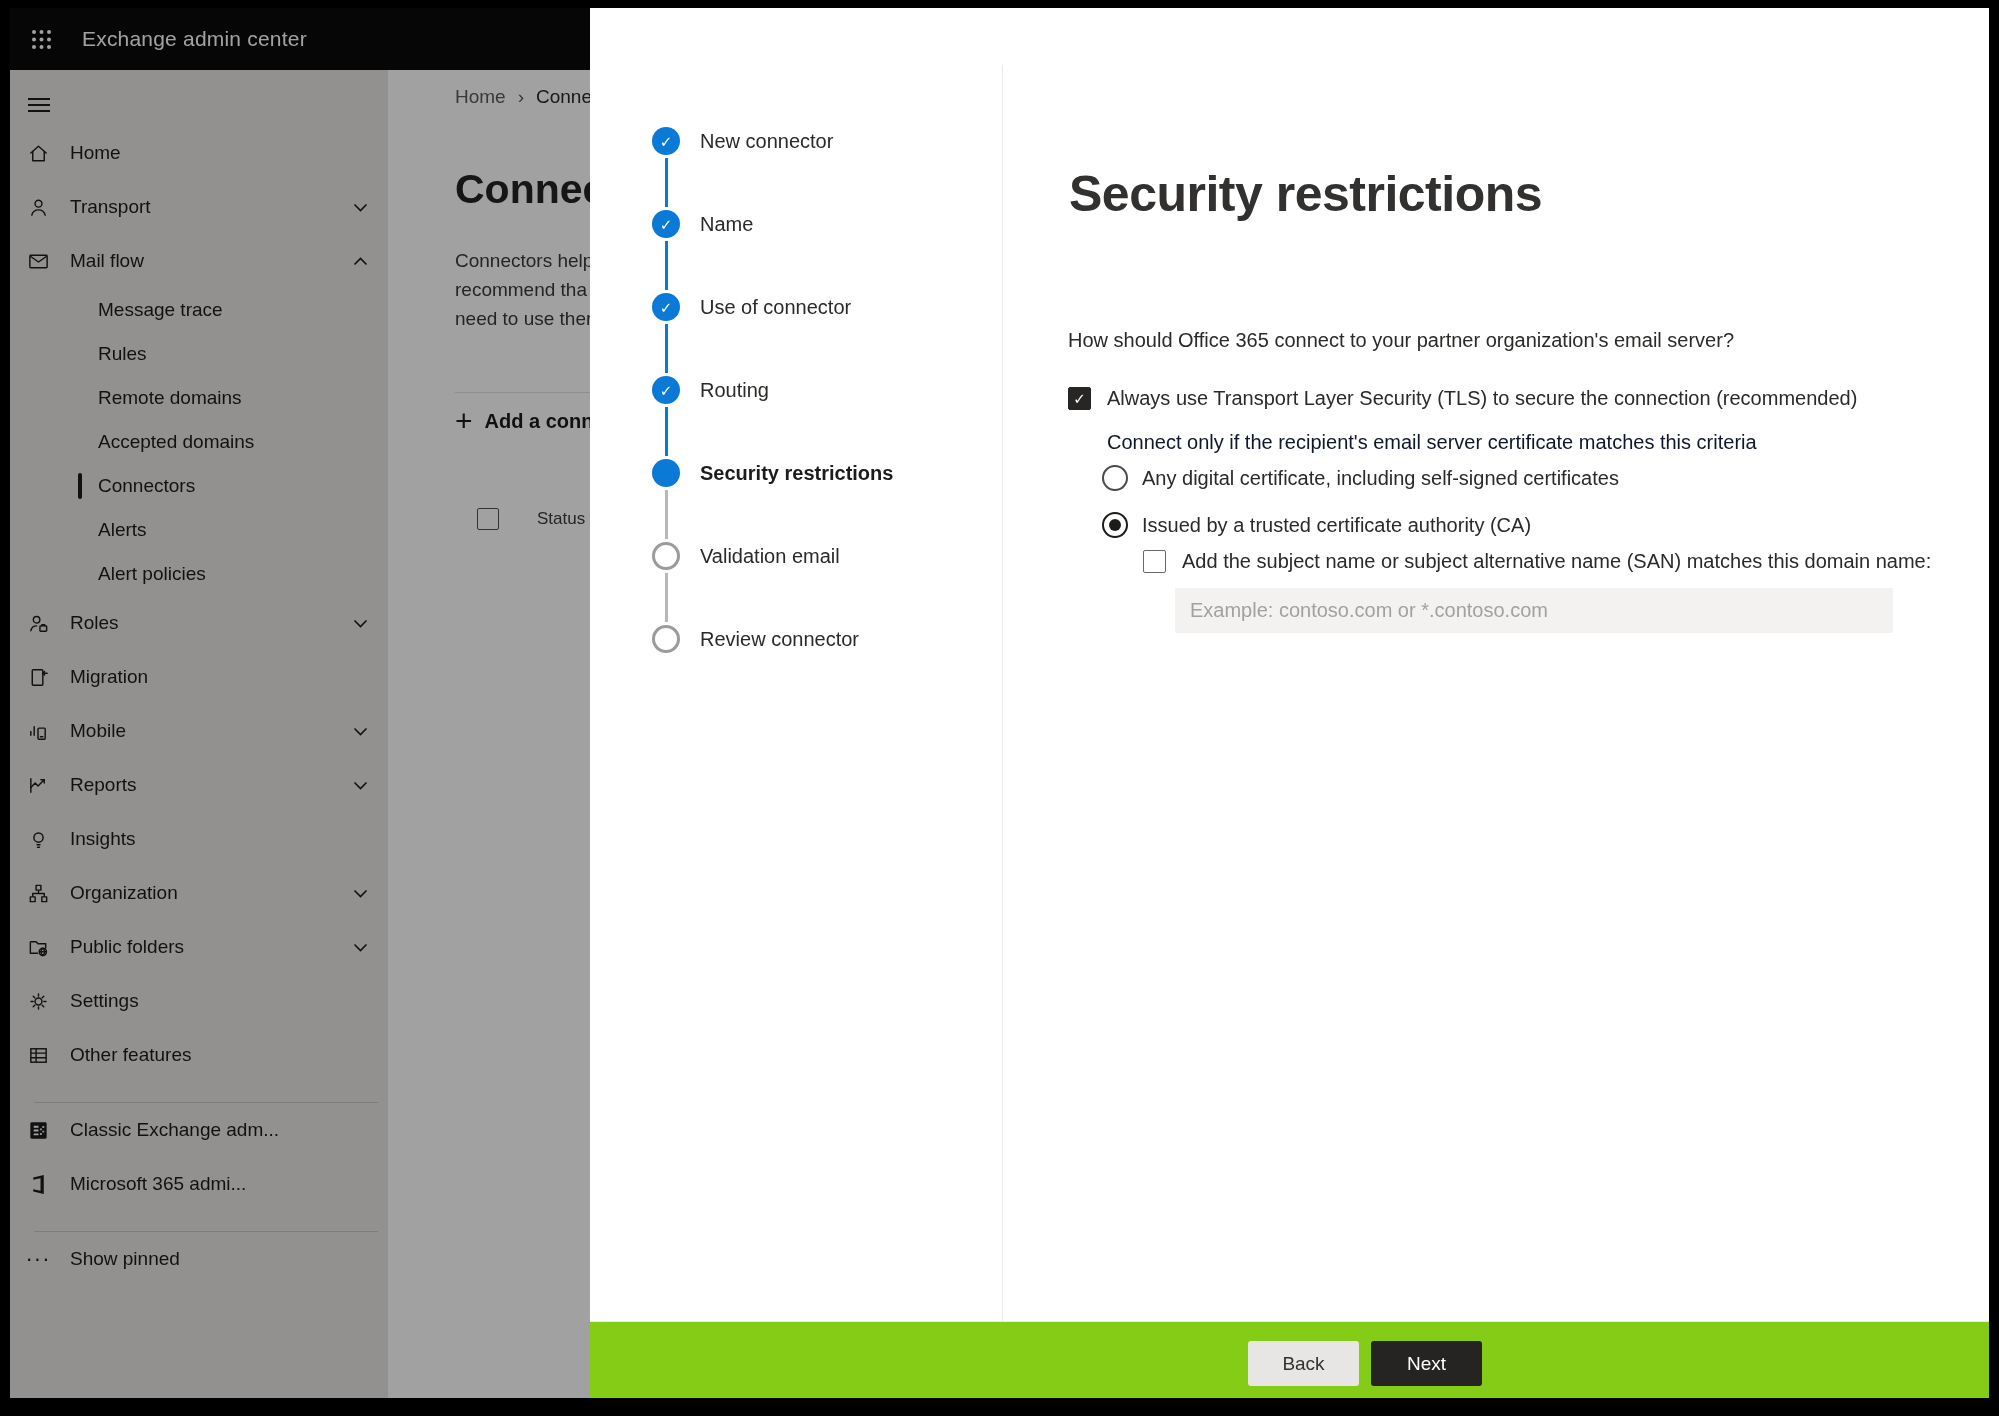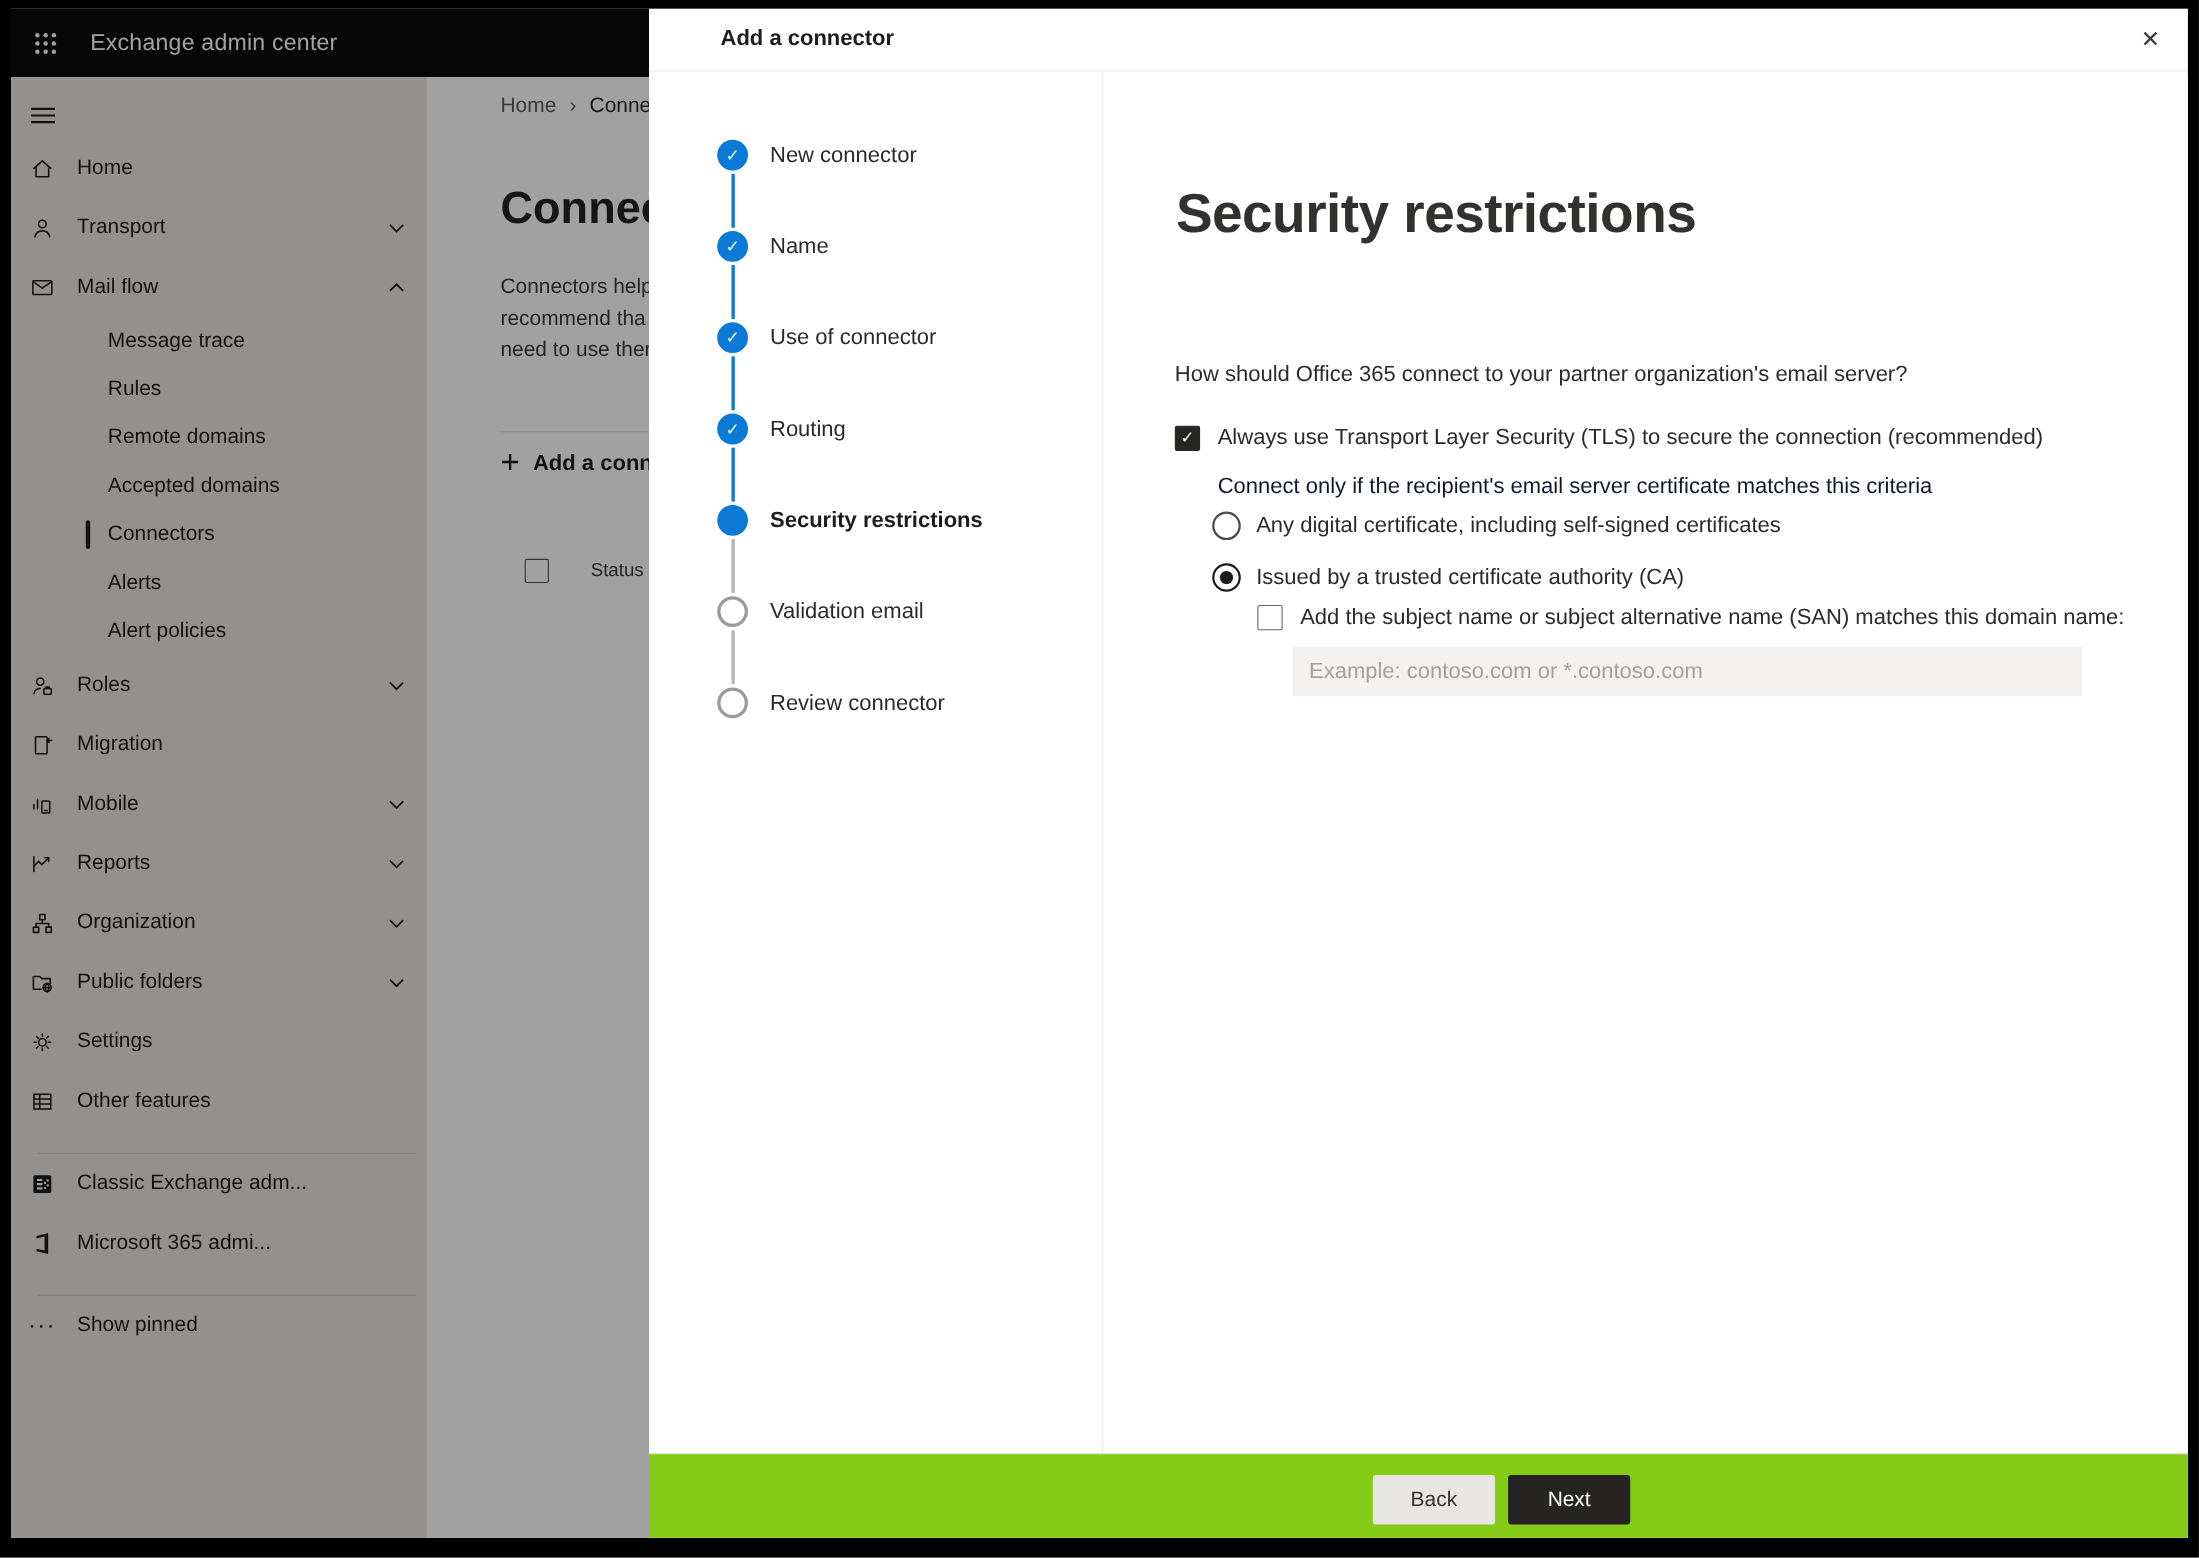--- a/index.html
+++ b/index.html
@@ -220,20 +220,29 @@
           </span>
         <span class="slabel">Reports</span>
         <span class="chev">
             <svg width="15" height="9" viewBox="0 0 15 9" fill="none" stroke="#1d1c1b" stroke-width="1.6">
               <path d="M1.5 1.5 7.5 7.5l6-6"></path>
             </svg>
           </span>
       </div>
       <div class="srow">
         <span class="sicon">
+            <svg width="23" height="23" viewBox="0 0 24 24" fill="none" stroke="#1d1c1b" stroke-width="1.5" stroke-linecap="round">
+              <circle cx="12" cy="10" r="4.8"></circle>
+              <path d="M10.5 17.5h3M11 20h2"></path>
+            </svg>
+          </span>
+        <span class="slabel">Insights</span>
+      </div>
+      <div class="srow">
+        <span class="sicon">
             <svg width="23" height="23" viewBox="0 0 24 24" fill="none" stroke="#1d1c1b" stroke-width="1.5" stroke-linejoin="round">
               <rect x="9.5" y="3.5" width="5" height="5"></rect>
               <rect x="3.5" y="15.5" width="5" height="5"></rect>
               <rect x="15.5" y="15.5" width="5" height="5"></rect>
               <path d="M12 8.5V12M6 15.5V12h12v3.5"></path>
             </svg>
           </span>
         <span class="slabel">Organization</span>
         <span class="chev">
             <svg width="15" height="9" viewBox="0 0 15 9" fill="none" stroke="#1d1c1b" stroke-width="1.6">
@@ -327,26 +336,20 @@
     <div class="bstatusrow">
       <span class="bcheck"></span>
       <span class="bstatus">Status</span>
     </div>
   </div>
 </div>
 
 <div class="dim"></div>
 
 <div class="panel">
-  <div class="phead">
-    <div class="ptitle">Add a connector</div>
-    <div class="pclose">
-        <span>✕</span>
-      </div>
-  </div>
 
   <div class="pbody">
     <div class="psteps">
       <div class="wstep completed">
         <div class="dot">
             <span class="ck">✓</span>
           </div>
         <span class="wlabel">New connector</span>
       </div>
       <div class="wstep completed">

